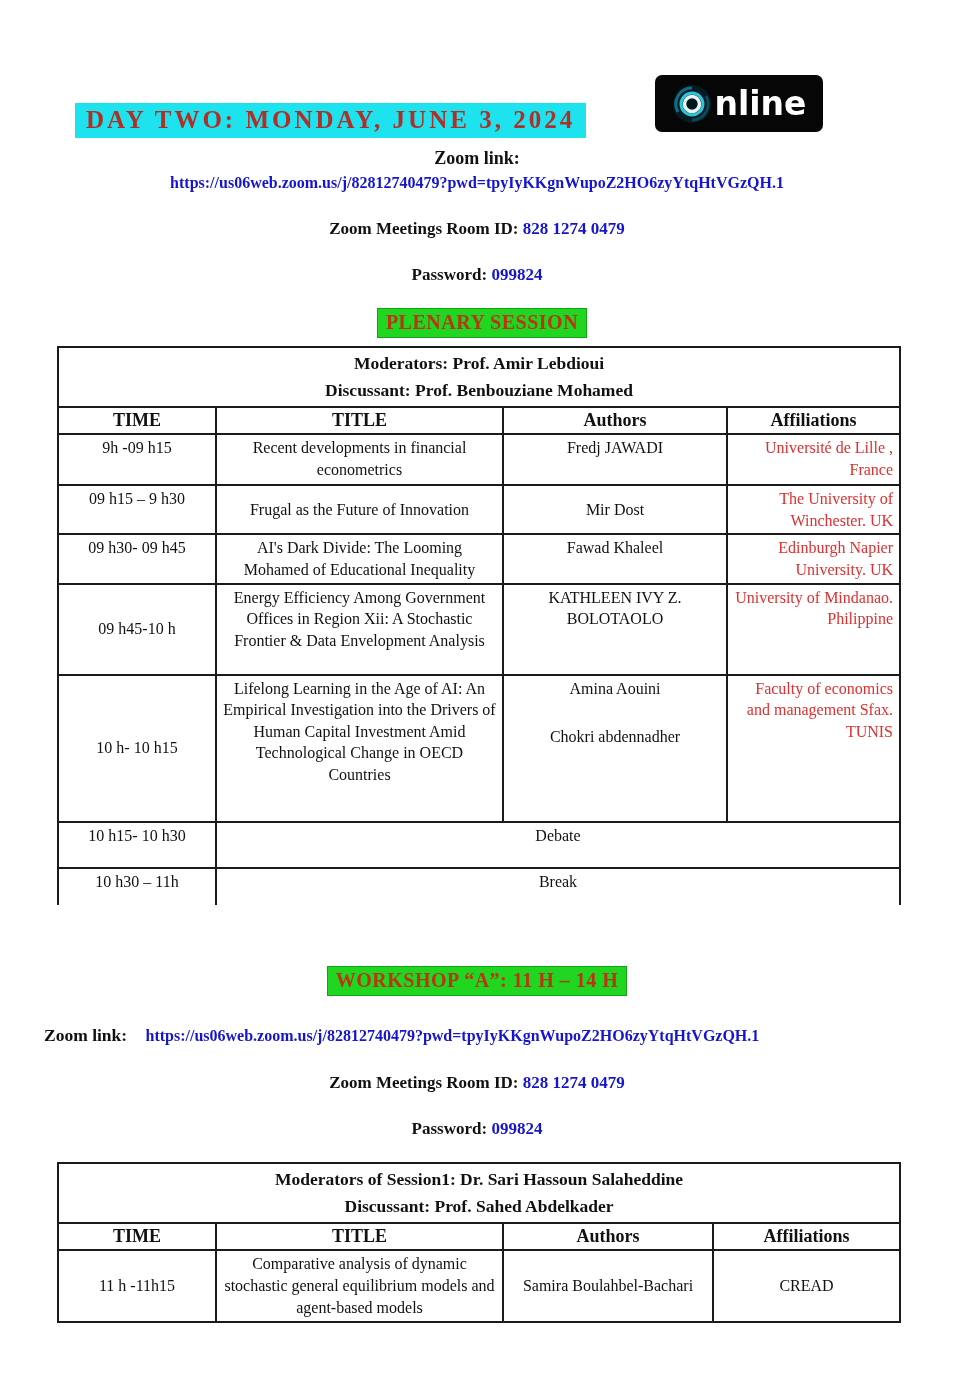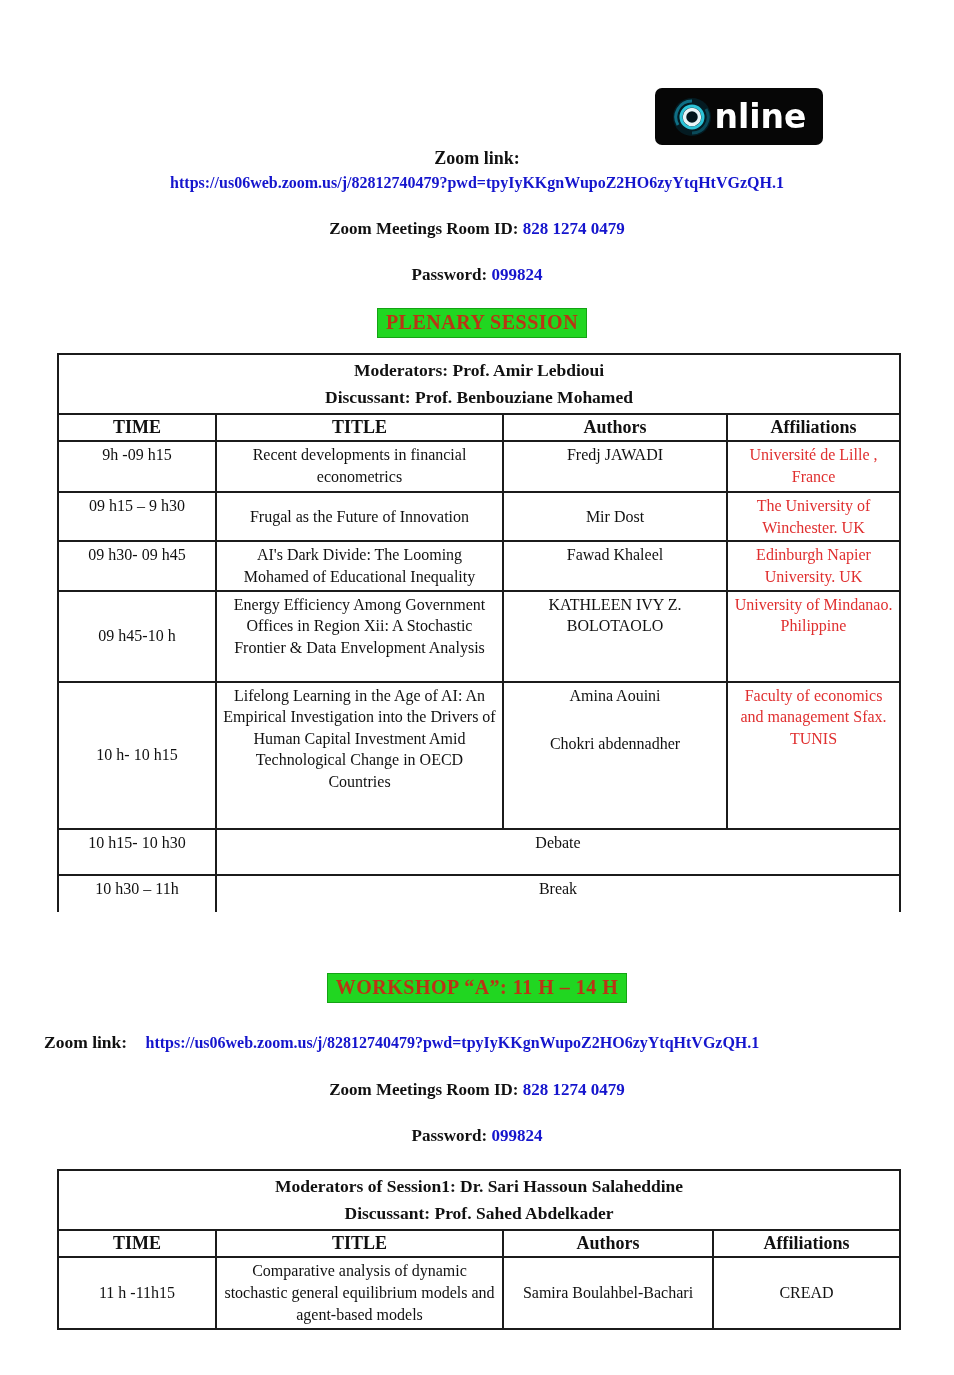--- a/index.html
+++ b/index.html
@@ -16,21 +16,21 @@
   .top-header { position:relative; height:147px; }
   .day-title {
     position:absolute; left:75px; top:103px;
     background:#1ee3ef;
     color:#ae3028;
     font-size:25px; font-weight:bold; letter-spacing:3px;
     padding:3px 11px 4px 11px;
     white-space:nowrap;
   }
   .logo {
-    position:absolute; left:655px; top:88px;
+    position:absolute; left:655px; top:75px;
     width:168px; height:57px;
     background:#060606;
     border-radius:7px;
     display:flex; align-items:center; justify-content:center;
     gap:3px;
   }
   .logo-tail {
     color:#ffffff;
     font-family:"DejaVu Sans", sans-serif;
     font-weight:bold; font-size:33px; letter-spacing:0px;
@@ -63,21 +63,21 @@
     width:842px;
     table-layout:fixed;
   }
   td, th { border:2px solid #1b1b1b; padding:2px 6px; vertical-align:middle; }
   .mod-cell {
     text-align:center; font-weight:bold; font-size:17.5px;
     line-height:1.55; height:55px;
   }
   th.col-h { font-size:18px; text-align:center; height:22px; font-weight:bold; }
   td.cell { font-size:16px; text-align:center; line-height:1.35; }
-  td.affil { color:#e02f2f; }
+  td.affil { color:#e02f2f;text-align:right; }
   tr.r1 { height:51px; }
   tr.r2 { height:48px; }
   tr.r3 { height:47px; }
   tr.r4 { height:91px; }
   tr.r5 { height:147px; }
   tr.r-debate { height:46px; }
   tr.r-break { height:37px; }
   .vtop { vertical-align:top; }
   .authors-gap { margin-top:27px; }
   tr.r-break td { border-bottom:none; }
@@ -93,20 +93,21 @@
   }
   .zoom-line-2 .url-2 { font-size:16px; margin-left:14px; }
   .room-line-2 { margin-top:27px; font-size:17px; }
   .pass-line-2 { margin-top:26px; font-size:17px; }
   .table-2 { margin-top:23px; }
 </style>
 </head>
 <body>
 
 <div class="top-header">
+  <div class="day-title">DAY TWO: MONDAY, JUNE 3, 2024</div>
   <div class="logo">
     <span style="display:inline-flex;">
       <svg width="40" height="40" viewBox="0 0 40 40">
         <circle cx="20" cy="20" r="19" fill="#041b22"></circle>
         <path d="M 6 28 A 16 16 0 0 1 20 4" fill="none" stroke="#0f6e84" stroke-width="3"></path>
         <path d="M 34 12 A 16 16 0 0 1 20 36" fill="none" stroke="#0a4a5a" stroke-width="3"></path>
         <circle cx="20" cy="20" r="11" fill="none" stroke="#2cc4d8" stroke-width="3"></circle>
         <circle cx="20" cy="20" r="7.5" fill="none" stroke="#e8f6f8" stroke-width="3.5"></circle>
         <circle cx="20" cy="20" r="5" fill="#02161c"></circle>
       </svg>
@@ -125,21 +126,21 @@
 </div>
 <div class="cline pass-line-1">
   <span>Password:</span>
   <span class="blue-val">099824</span>
 </div>
 
 <div class="green-head-wrap">
   <span class="green-head">PLENARY SESSION</span>
 </div>
 
-<table style="margin-top:15px;">
+<table style="margin-top:8px;">
   <colgroup>
       <col style="width:158px">
       <col style="width:287px">
       <col style="width:224px">
       <col style="width:173px">
     </colgroup>
   <tbody>
       <tr>
     <td class="mod-cell" colspan="4">
       <div>Moderators: Prof. Amir Lebdioui</div>

